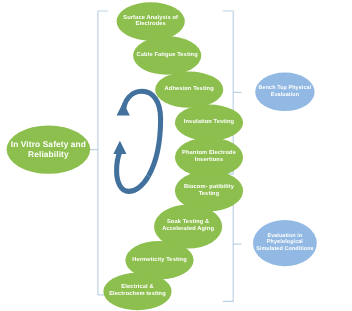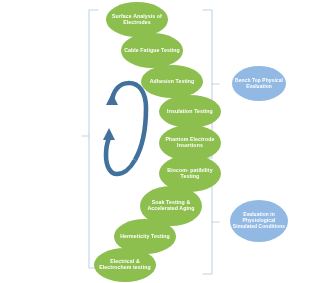--- a/index.html
+++ b/index.html
@@ -89,20 +89,23 @@
                C 130 169, 123 174, 117 174
                C 110 174, 106 166, 106 155
                C 106 148, 107 143, 109 138" fill="none" stroke="#41719C" stroke-width="4.6" stroke-linecap="butt"></path>
 
       <path d="M 112 93 L 118 105 L 106 105 Z" fill="#41719C"></path>
 
       <path d="M 109 128 L 115 140 L 103 140 Z" fill="#41719C"></path>
     </g>
   </svg>
 
+  <div class="node node-root" style="left:6px;top:114px;width:76px;height:44px;">
+    <span>In Vitro Safety and Reliability</span>
+  </div>
 
   <div class="node node-green node-task" style="left:106px;top:2px;width:62px;height:35px;">
     <span>Surface Analysis of Electrodes</span>
   </div>
 
   <div class="node node-green node-task" style="left:121px;top:33px;width:62px;height:35px;">
     <span>Cable Fatigue Testing</span>
   </div>
 
   <div class="node node-green node-task" style="left:141px;top:65px;width:62px;height:33px;">

